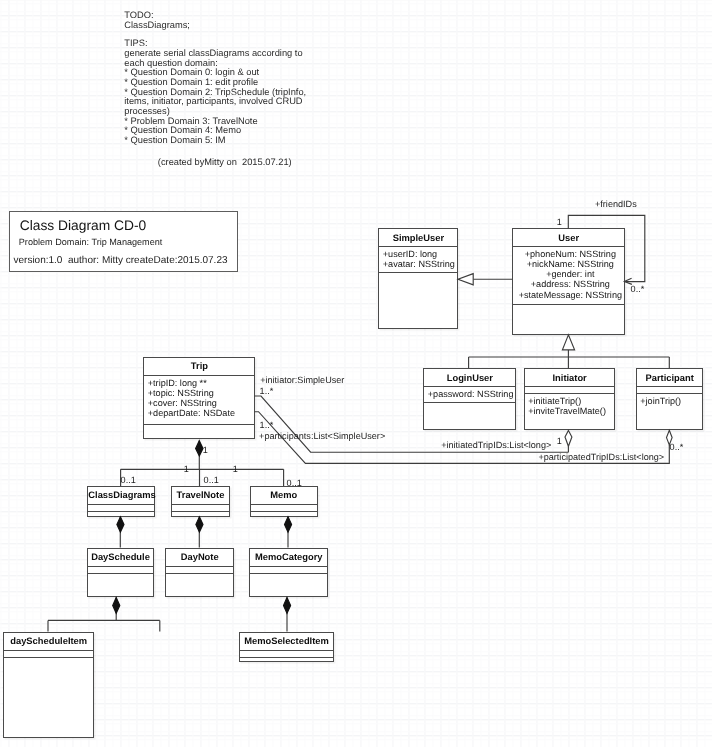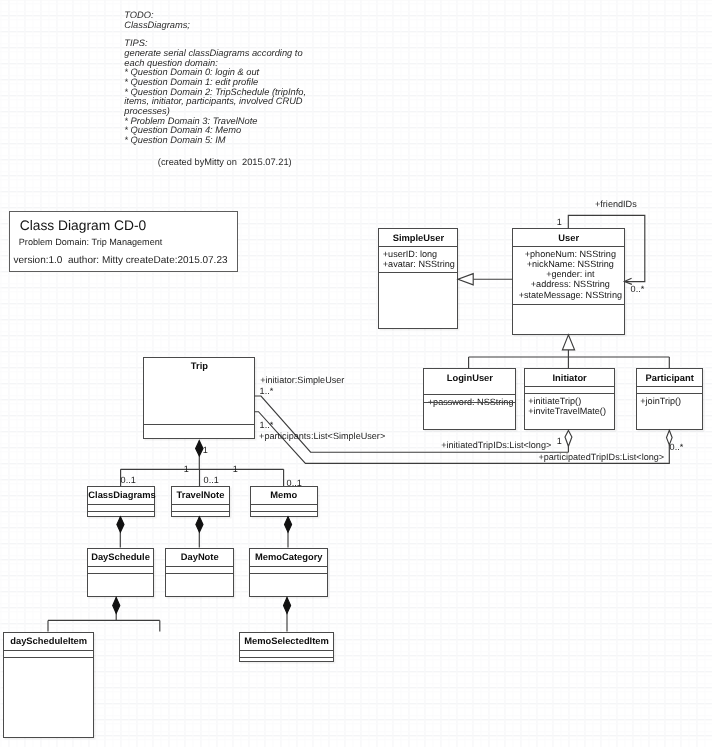--- a/index.html
+++ b/index.html
@@ -10,21 +10,21 @@
   background-color:#fff;
   background-image:
     linear-gradient(to right, #fbfbfc 1px, transparent 1px),
     linear-gradient(to bottom, #fbfbfc 1px, transparent 1px),
     linear-gradient(to right, #f0f1f3 1px, transparent 1px),
     linear-gradient(to bottom, #f0f1f3 1px, transparent 1px);
   background-size: 8px 8px, 8px 8px, 16px 16px, 16px 16px;
   background-position: 0.4px 0, 0 11.3px, 8.4px 0, 0 15.3px;
 }
 #edges{position:absolute;left:0;top:0;width:712px;height:747px;overflow:visible;}
-#notes{position:absolute;left:124.3px;top:10.9px;font-style:italic;}
+#notes{position:absolute;left:124.3px;top:10.9px;}
 #notes div{height:9.7px;line-height:9.7px;font-size:9.3px;color:#2b2b2b;white-space:pre;}
 #notes div.sp{height:8.9px;}
 #credit{position:absolute;left:157.8px;top:157.2px;font-size:9.3px;color:#2b2b2b;white-space:pre;}
 .titlebox{position:absolute;left:8.5px;top:211px;width:229px;height:61px;
   border:1px solid #5d5d5d;background:#fff;box-sizing:border-box;}
 .titlebox .t1{position:absolute;left:10.2px;top:5.5px;font-size:13.8px;color:#141414;white-space:pre;}
 .titlebox .t2{position:absolute;left:9.3px;top:25.2px;font-size:9.1px;color:#1d1d1d;white-space:pre;}
 .titlebox .t3{position:absolute;left:4px;top:43px;font-size:10px;color:#1d1d1d;white-space:pre;}
 .cls{position:absolute;box-sizing:border-box;background:#fff;
   border:1px solid #4a4a4a;box-shadow:1.5px 1.5px 0 0 rgba(0,0,0,0.055);}
@@ -77,26 +77,32 @@
 <div class="row">+nickName: NSString</div>
 <div class="row">+gender: int</div>
 <div class="row">+address: NSString</div>
 <div class="row">+stateMessage: NSString</div>
 </div>
 <div class="sec" style="top:75px;height:29.4px;">
 </div>
 </div>
 <div class="cls" style="left:143.4px;top:357.2px;width:112px;height:81.4px;">
 <div class="cname" style="top:3.3px;">Trip</div>
+<div class="sec" style="top:17px;height:48.5px;">
+<div class="row">+tripID: long **</div>
+<div class="row">+topic: NSString</div>
+<div class="row">+cover: NSString</div>
+<div class="row">+departDate: NSDate</div>
+</div>
 <div class="sec" style="top:65.5px;height:13.9px;">
 </div>
 </div>
 <div class="cls" style="left:423.4px;top:368.3px;width:92.9px;height:61.4px;">
 <div class="cname" style="top:3.3px;">LoginUser</div>
-<div class="sec" style="top:25px;height:16.2px;">
+<div class="sec" style="top:17px;height:16.2px;">
 <div class="row">+password: NSString</div>
 </div>
 <div class="sec" style="top:33.2px;height:26.2px;">
 </div>
 </div>
 <div class="cls" style="left:523.8px;top:368.3px;width:91.7px;height:61.6px;">
 <div class="cname" style="top:3.3px;">Initiator</div>
 <div class="sec" style="top:17px;height:7.1px;">
 </div>
 <div class="sec" style="top:24.1px;height:35.5px;">

